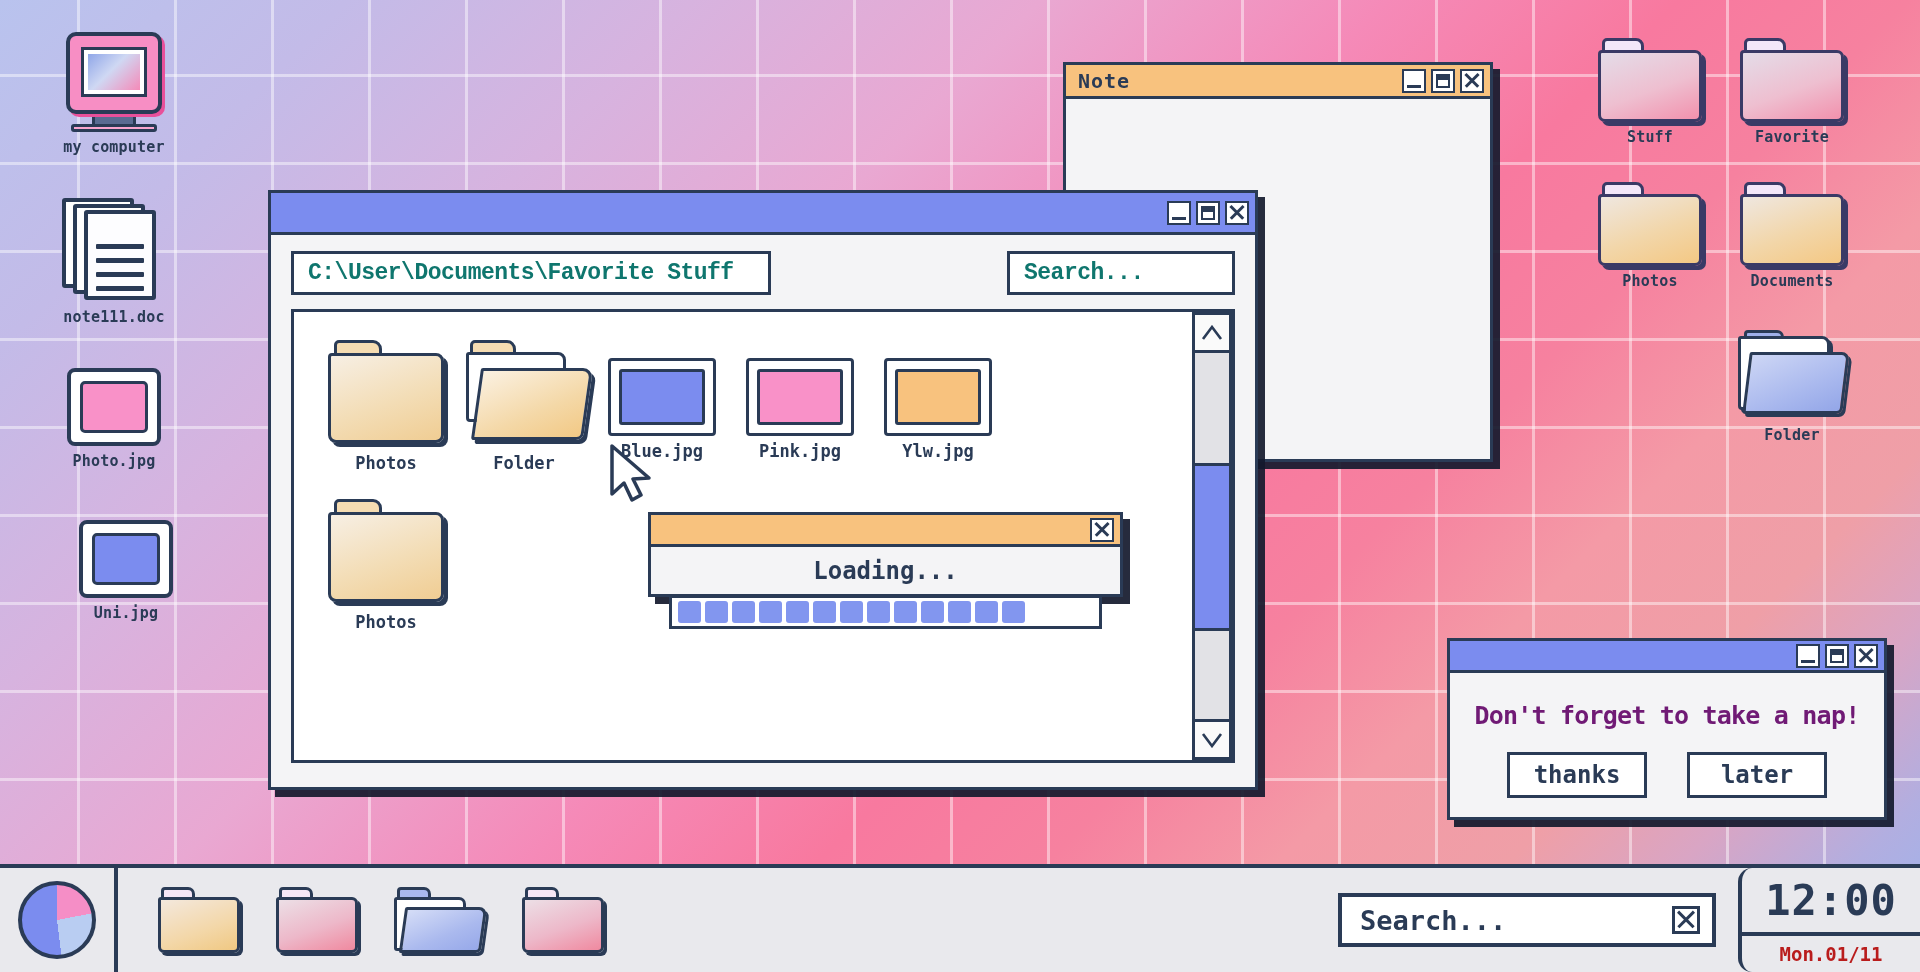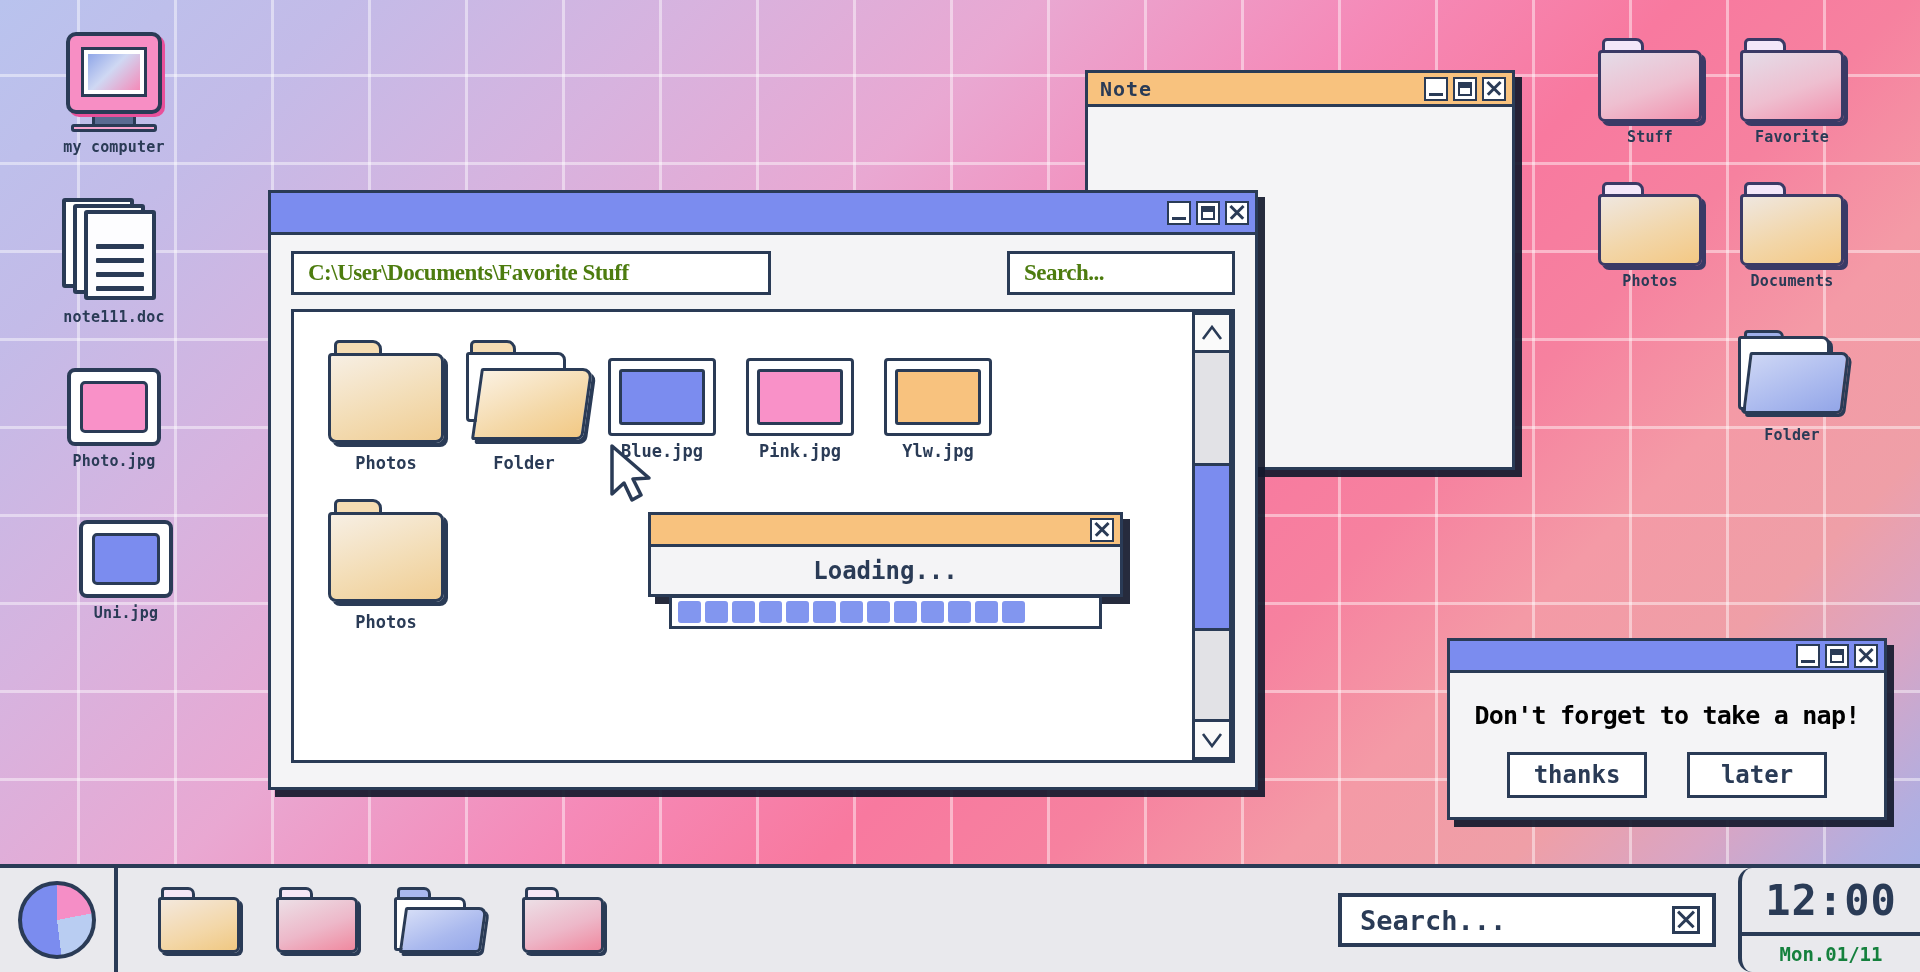--- a/index.html
+++ b/index.html
@@ -118,22 +118,22 @@
   .strack .gap{ background:#e2e2e6; }
   .sthumb{ border-top:3px solid #2a3b56; border-bottom:3px solid #2a3b56;
          cursor:grab; }
 
   
   #explorer{ left:268px; top:190px; width:990px; height:600px; }
   #explorer .tbar{ background:#7b8cef; height:42px; border-bottom:3px solid #2a3b56; }
   .ebar{ display:flex; align-items:center; gap:18px; padding:16px 20px 14px 20px; }
   .field{ background:#fff; border:3px solid #2a3b56; height:44px;
     display:flex; align-items:center; padding:0 14px;
-    font-family:Liberation Serif, serif; font-weight:bold;
-    font-size:23px; color:#4d7c0f; letter-spacing:-.5px; white-space:nowrap; }
+    font-family:Liberation Mono, monospace; font-weight:bold;
+    font-size:23px; color:#0f766e; letter-spacing:-.5px; white-space:nowrap; }
   #path-field{ width:480px; }
   #exp-search{ width:228px; margin-left:auto; }
   .ebody{ margin:0 20px 20px 20px; height:454px; background:#fff;
     border:3px solid #2a3b56; display:flex; }
   .fgrid{ flex:1; padding:28px 0 0 34px; display:flex; flex-wrap:wrap;
     align-content:flex-start; gap:6px 22px; position:relative; }
   .fitem{ width:116px; text-align:center; cursor:pointer; }
   .fitem .cap{ margin-top:5px; font-size:17px; font-weight:bold; color:#2a3b56;
     font-family:"DejaVu Sans Mono", monospace; }
   .fsmall{ position:relative; width:116px; height:108px; margin:0 auto; }
@@ -154,42 +154,42 @@
     transform:skewX(-8deg); box-shadow:4px 4px 0 #2a3b56; }
   .fimg{ width:108px;height:78px;margin:0 auto;background:#fff;
     border:3px solid #2a3b56; border-radius:4px; padding:8px; }
   .fimg i{ display:block;width:100%;height:100%;
     border:3px solid #2a3b56; border-radius:3px; }
 
   
   #cursor{ position:absolute; left:608px; top:444px; width:46px;height:60px; z-index:40; }
 
   
-  #note{ left:1085px; top:62px; width:430px; height:400px;margin-top:8px; }
+  #note{ left:1063px; top:62px; width:430px; height:400px; }
   #note .tbar{ background:#f8c27e; }
   .note-body{ margin:14px; height:322px; background:#fff;
     border:3px solid #2a3b56; display:flex; }
   .note-text{ flex:1; padding:22px 18px; font-size:26px; font-weight:bold;
     color:#2a3b56; font-family:"DejaVu Sans Mono", monospace; letter-spacing:-1px; }
 
   
   #loading{ left:648px; top:512px; width:475px; height:85px; z-index:30; }
   #loading .tbar{ background:#f8c27e; height:32px; }
   .load-body{ padding:10px 18px 14px 18px; }
   .load-title{ text-align:center; font-size:24px; font-weight:bold; color:#2a3b56;
     font-family:"DejaVu Sans Mono", monospace; margin-bottom:10px; }
   .pbar{ height:34px; border:3px solid #2a3b56; background:#fff;
     display:flex; align-items:center; gap:4px; padding:4px 6px; }
   .pblk{ width:23px; height:22px; background:#8296ef; border-radius:3px; }
 
   
   #nap{ left:1447px; top:638px; width:440px; height:182px; }
   #nap .tbar{ background:#7b8cef; height:32px; }
   .nap-body{ padding:28px 20px 18px; text-align:center; }
-  .nap-msg{ font-size:25px; font-weight:bold; color:#000000;
+  .nap-msg{ font-size:25px; font-weight:bold; color:#701a75;
     font-family:"DejaVu Sans Mono", monospace; letter-spacing:-.8px; }
   .nap-btns{ margin-top:22px; display:flex; justify-content:center; gap:40px; }
   .nbtn{ min-width:140px; height:46px; background:#fff; border:3px solid #2a3b56;
     font-size:24px; font-weight:bold; color:#2a3b56; cursor:pointer;
     font-family:"DejaVu Sans Mono", monospace;
     display:flex; align-items:center; justify-content:center; }
 
   
   #taskbar{ position:absolute; left:0; bottom:0; width:1920px; height:108px;
     background:#e9e9ed; border-top:4px solid #2a3b56; display:flex; align-items:center; }
@@ -226,21 +226,21 @@
   .xbox::before,.xbox::after{ content:""; position:absolute; left:0; right:0;
     top:9px; height:2.5px; background:#2a3b56; }
   .xbox::before{ transform:rotate(45deg);} .xbox::after{ transform:rotate(-45deg);}
 
   #clock{ width:182px; height:100%; border-left:4px solid #2a3b56;
     display:flex; flex-direction:column;border-radius:14px; }
   #clock .time{ flex:1; display:flex; align-items:center; justify-content:center;
     font-size:42px; font-weight:bold; color:#2a3b56; letter-spacing:1px;
     font-family:"DejaVu Sans Mono", monospace; border-bottom:4px solid #2a3b56; }
   #clock .date{ height:36px; display:flex; align-items:center; justify-content:center;
-    font-size:19px; font-weight:bold; color:#15803d;
+    font-size:19px; font-weight:bold; color:#b91c1c;
     font-family:"DejaVu Sans Mono", monospace; }
 </style>
 </head>
 <body>
 
 <div id="grid"></div>
 
 <div class="dicon" style="left:52px; top:32px;">
   <div>
     <div class="pc-body">

